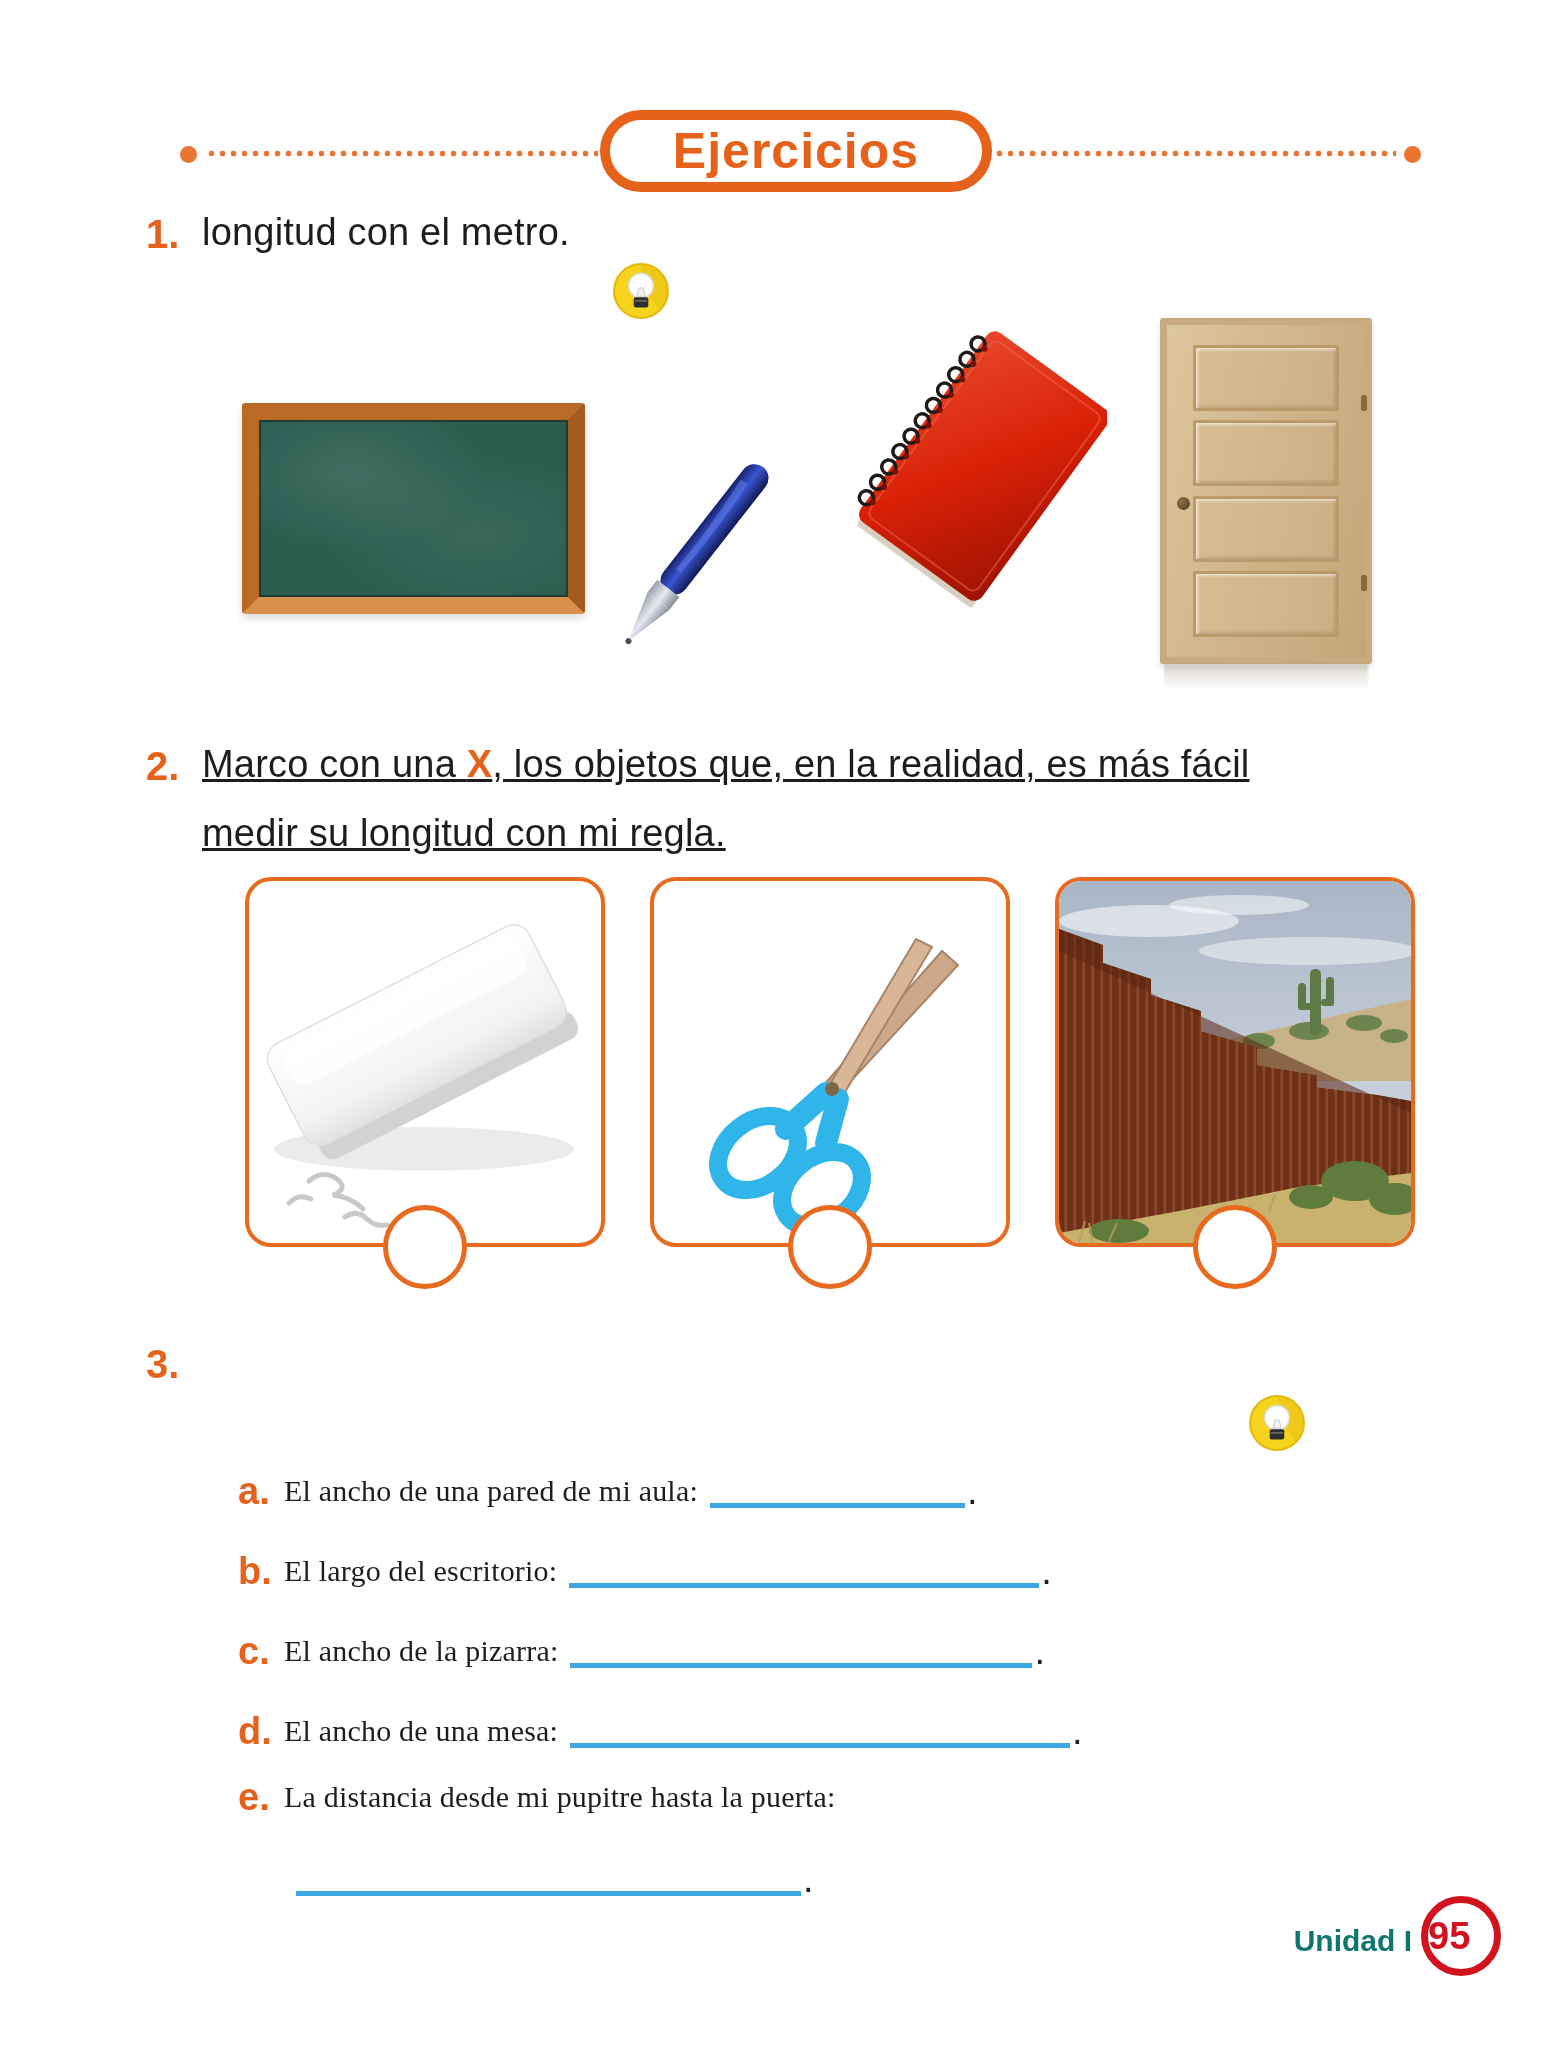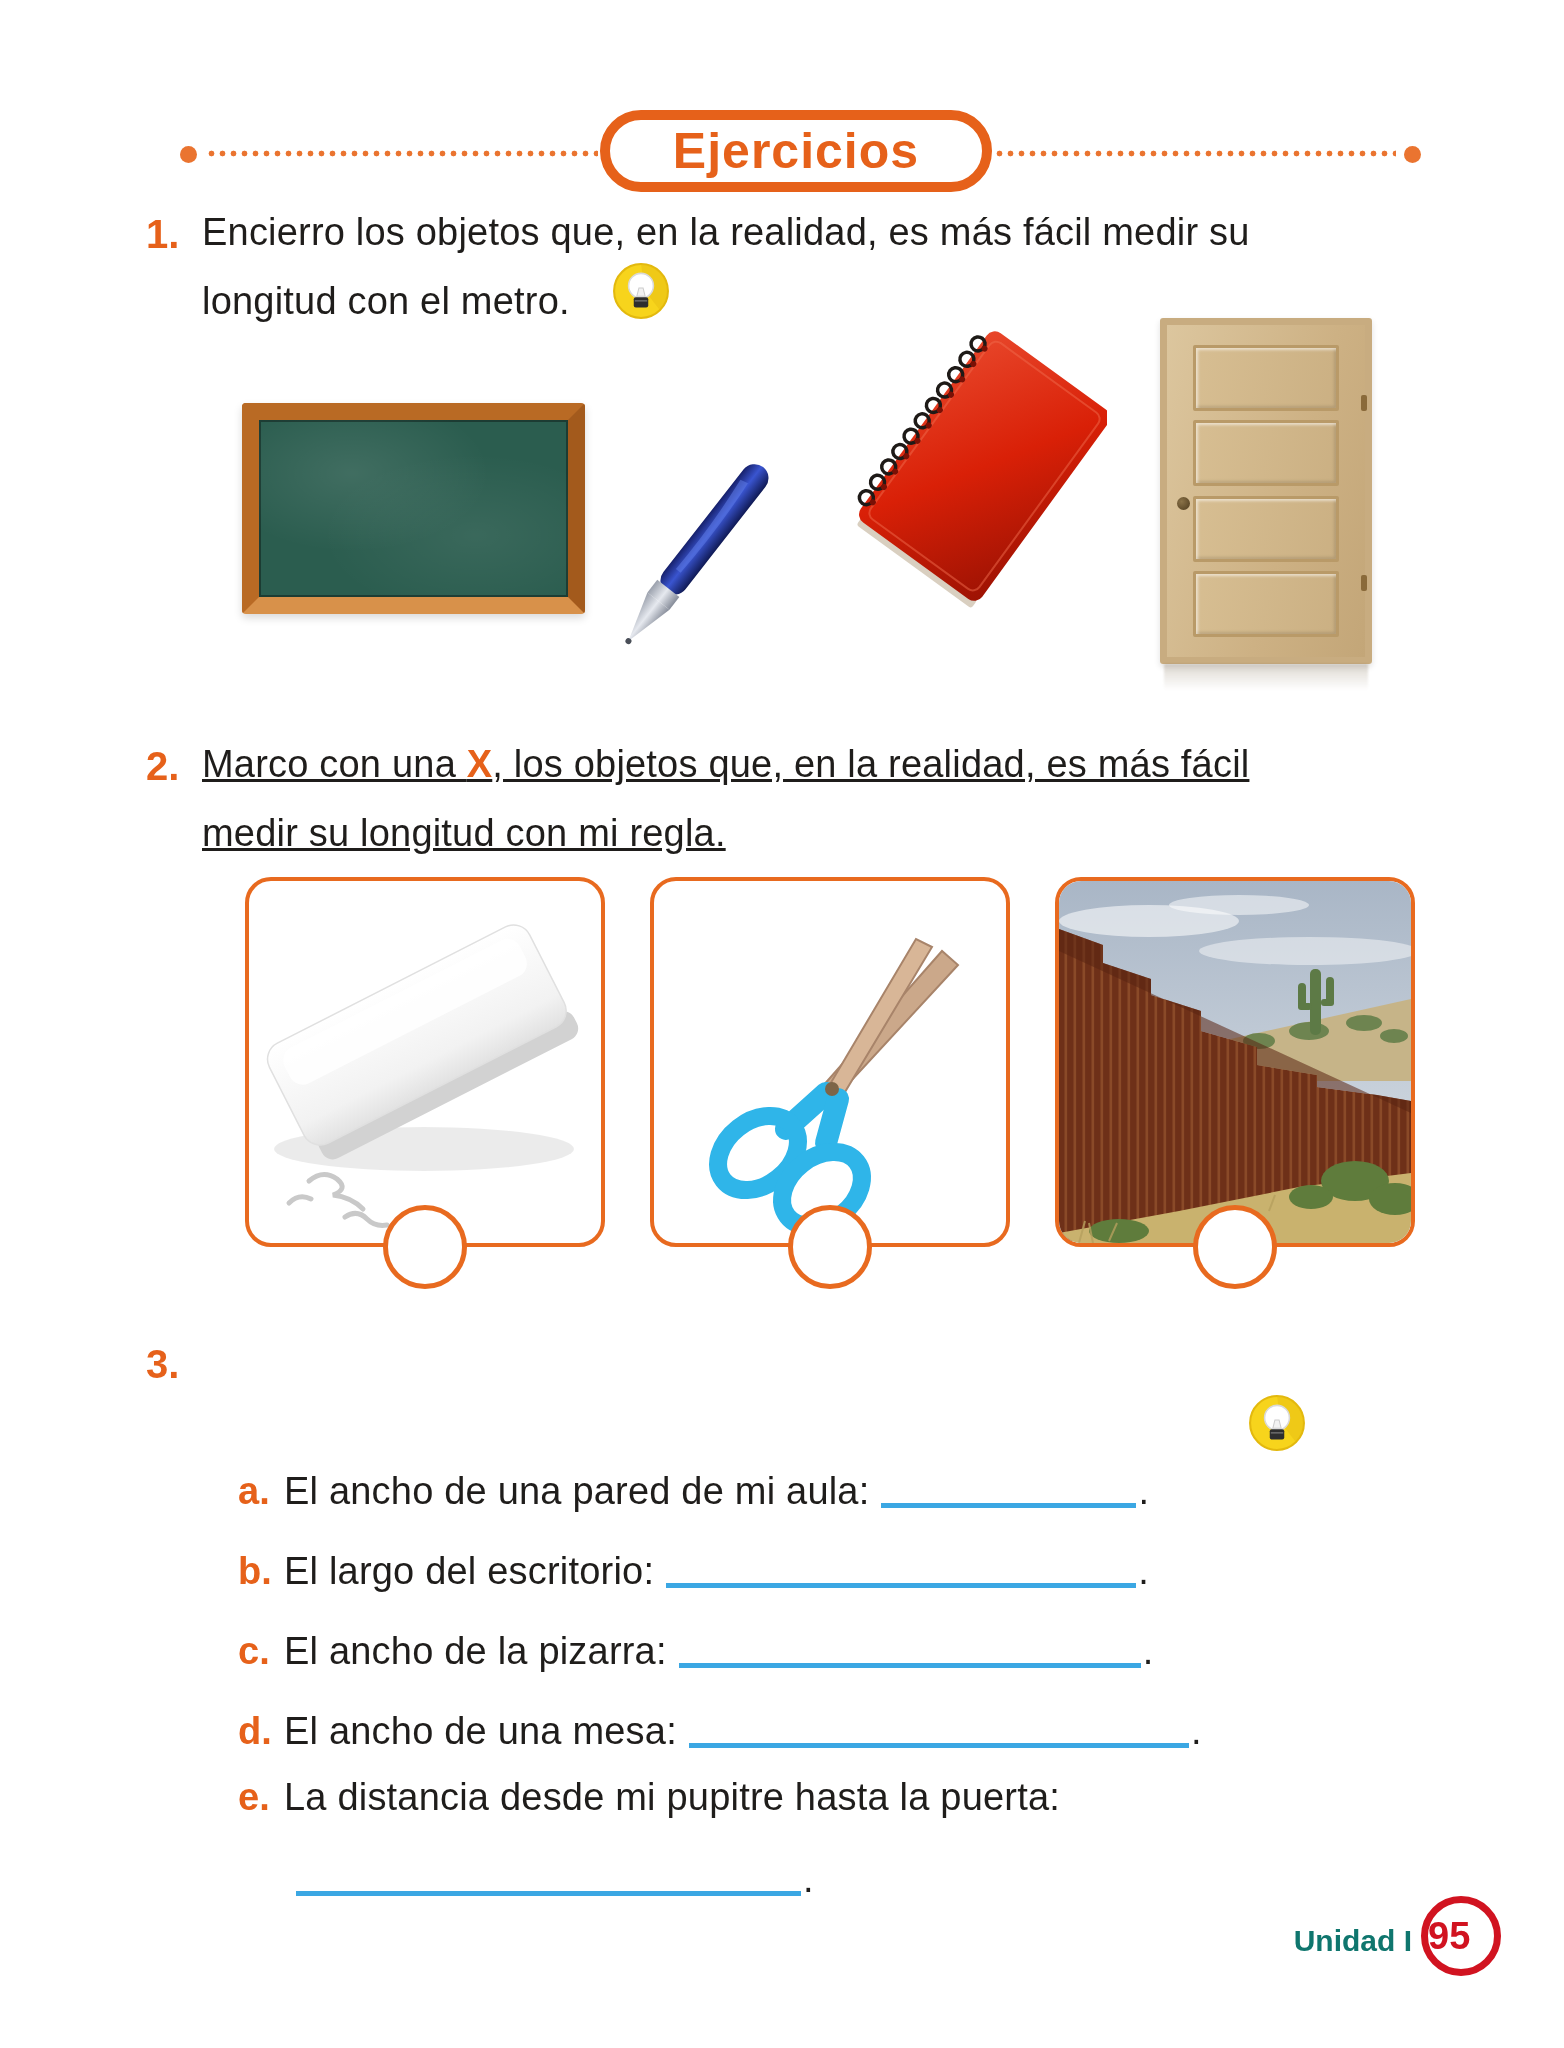--- a/index.html
+++ b/index.html
@@ -51,21 +51,21 @@
 
   
   .opt-box{position:absolute;top:877px;width:360px;height:370px;box-sizing:border-box;
            border:4px solid #E86A1F;border-radius:26px;background:#fff;overflow:hidden;}
   .opt-circle{position:absolute;top:1205px;width:84px;height:84px;box-sizing:border-box;
               border:5px solid #E86A1F;border-radius:50%;background:#fff;z-index:3;}
 
   
   .item-row{position:absolute;left:238px;display:flex;align-items:flex-end;white-space:nowrap;}
   .item-letter{font-size:38px;font-weight:bold;color:#E6611A;line-height:46px;width:46px;}
-  .item-text{font-size:38px;line-height:46px;letter-spacing:.2px;}
+  .item-text{font-size:30px;line-height:46px;letter-spacing:.2px;font-family:Liberation Serif, serif;}
   .blue-line{display:inline-block;height:6px;border-bottom:5px solid #3BA7E3;margin:0 2px 6px 12px;}
   .suffix{font-size:38px;line-height:46px;}
 
   
   .unit-label{position:absolute;top:1924px;right:152px;font-size:30px;font-weight:bold;color:#0f766e;}
   .page-badge{position:absolute;left:1421px;top:1896px;width:80px;height:80px;box-sizing:border-box;
               border:7px solid #D11320;border-radius:50%;background:#fff;
               display:flex;align-items:center;}
   .page-badge span{font-size:38px;font-weight:bold;color:#D11320;}
 </style>
@@ -77,21 +77,20 @@
   <div class="rule-dot" style="left:180px;top:146px;"></div>
   <div class="dotted" style="left:206px;width:392px;"></div>
   <div class="title-pill">
     <span>Ejercicios</span>
   </div>
   <div class="dotted" style="left:994px;width:402px;"></div>
   <div class="rule-dot" style="left:1404px;top:146px;"></div>
 
   <span class="ex-num" style="left:146px;top:212px;">1.</span>
   <div class="ex-text" style="top:198px;width:1190px;">
-    <div>Encierro los objetos que, en la realidad, es más fácil medir su</div>
     <div>longitud con el metro.</div>
   </div>
   <svg class="bulb" style="left:612px;top:262px;" viewBox="0 0 56 56">
     <circle cx="28" cy="28" r="26" fill="#F7D41C" stroke="#E3B90E" stroke-width="2"></circle>
     <path d="M28 2 a26 26 0 0 1 18 44 l-14-18 z" fill="#E8BE12" opacity=".5"></path>
     <circle cx="28" cy="23" r="12" fill="#ffffff" stroke="#D9D9D9" stroke-width="1.5"></circle>
     <path d="M24 33 l2 -8 h4 l2 8 z" fill="#F2F2F2" stroke="#cccccc" stroke-width="1"></path>
     <rect x="21" y="34" width="14" height="10" rx="2" fill="#2E2E2E"></rect>
     <line x1="22" y1="37.5" x2="34" y2="37.5" stroke="#6a6a6a" stroke-width="1.5"></line>
   </svg>

